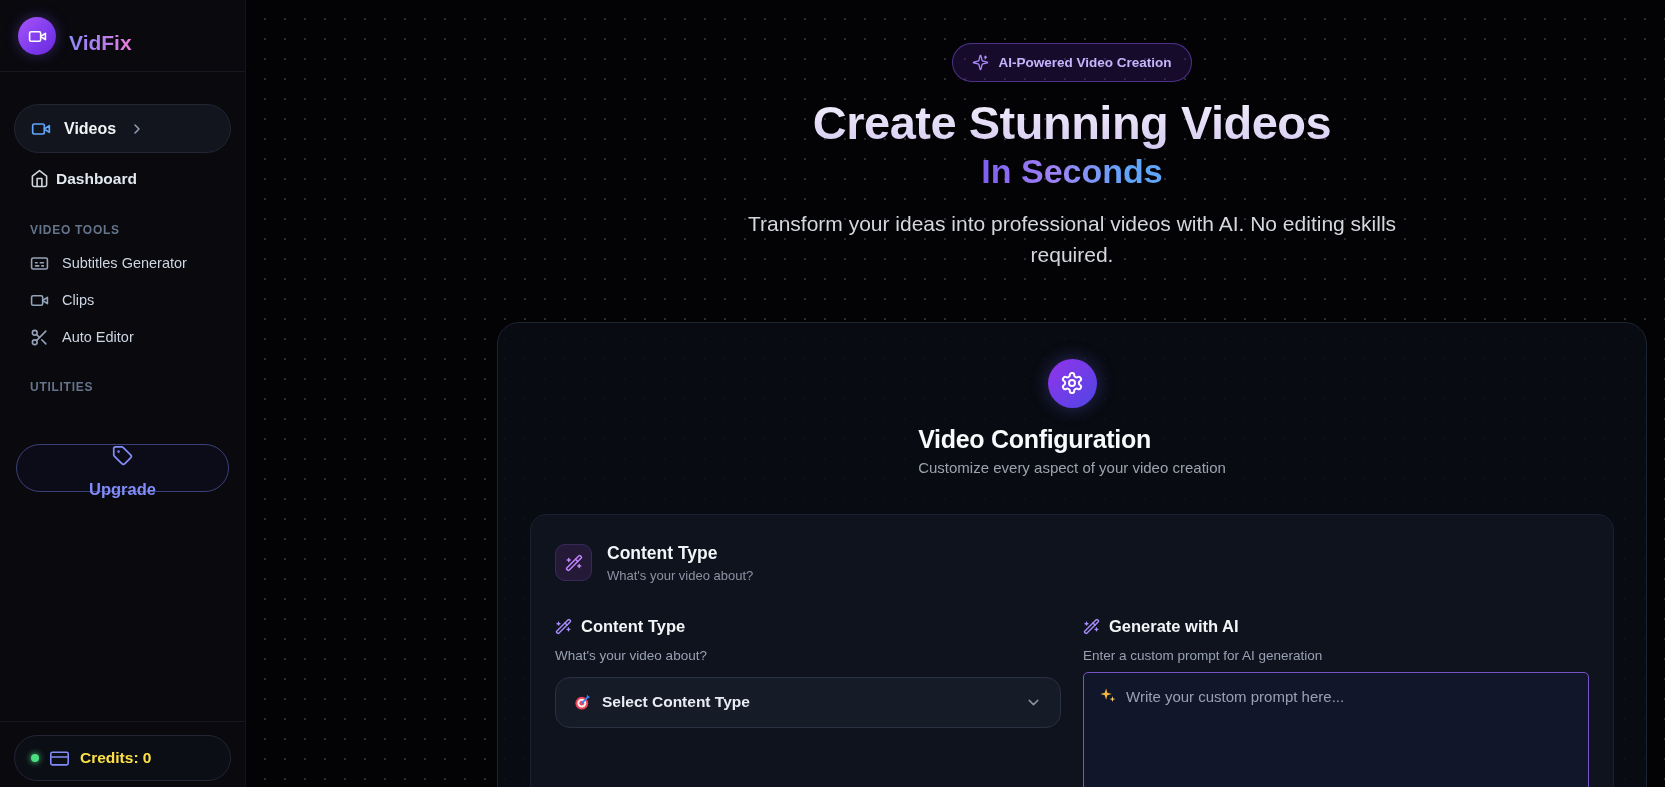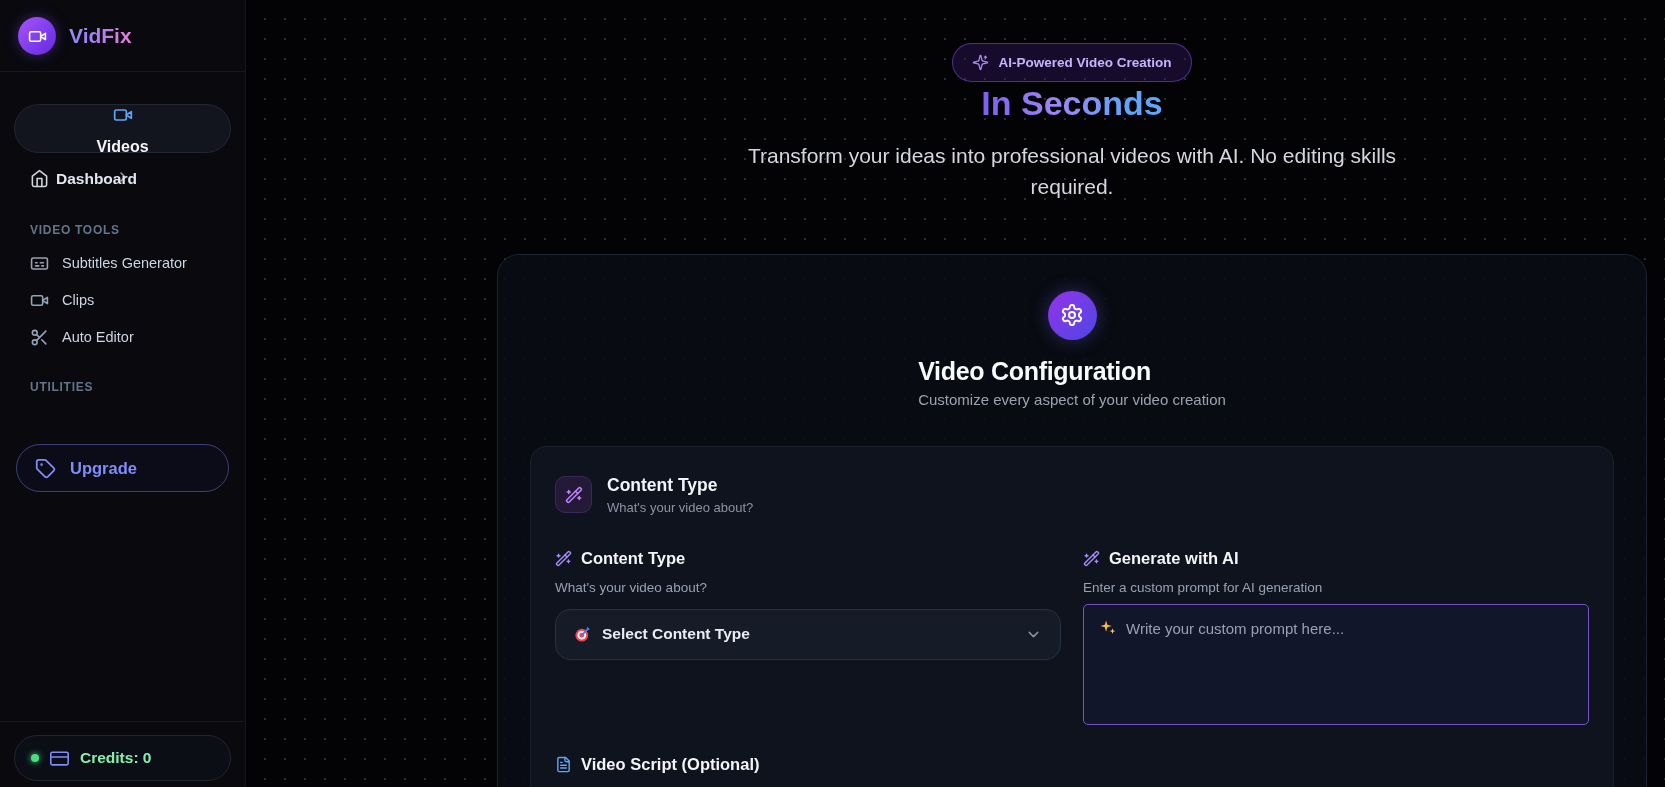--- a/index.html
+++ b/index.html
@@ -10,38 +10,38 @@
     color:#e5e7eb;
   }
   .app { display:flex; width:100%; height:100%; }
 
   
   .sidebar {
     width:246px; height:100%; flex:0 0 246px;
     background:#09090e; border-right:1px solid #15161d;
     position:relative; z-index:2;
   }
-  .logo-row { display:flex; align-items:center; gap:13px; padding:17px 18px 16px 18px; cursor:pointer; }
+  .logo-row { display:flex; align-items:flex-end; gap:13px; padding:17px 18px 16px 18px; cursor:pointer; }
   .logo-badge {
     width:38px; height:38px; border-radius:50%;
     background:linear-gradient(135deg,#a855f7 0%,#7c3aed 60%,#6d28d9 100%);
     display:flex; align-items:center; justify-content:center;
     box-shadow:0 0 14px rgba(139,92,246,.35);
   }
   .logo-text {
     font-size:21px; font-weight:bold;
     background:linear-gradient(90deg,#8e8bf7 0%,#b57df0 55%,#ee7fd4 100%);
     -webkit-background-clip:text; background-clip:text; color:transparent;
   }
   .sb-divider { border-top:1px solid #17181f; }
   .sb-nav { padding:32px 14px 0 14px; }
   .nav-pill {
     display:flex; align-items:center; gap:13px;
     height:49px; padding:0 16px; border-radius:25px;
-    background:#12151e; border:1px solid #232733; cursor:pointer;flex-direction:column;
+    background:#12151e; border:1px solid #232733; cursor:pointer;
   }
   .nav-pill .label { font-size:16px; font-weight:bold; color:#f3f4f6; }
   .nav-row {
     display:flex; align-items:center; gap:7px;
     padding:11px 16px; border-radius:12px; cursor:pointer; margin-top:5px;
   }
   .nav-row .label { font-size:15.5px; font-weight:600; color:#e2e8f0; }
   .sb-section {
     margin:24px 16px 8px 16px;
     font-size:12px; font-weight:bold; letter-spacing:.06em;
@@ -51,35 +51,35 @@
     display:flex; align-items:center; gap:13px;
     padding:9px 16px; border-radius:10px; cursor:pointer;
   }
   .sb-item .label { font-size:14.5px; color:#cbd5e1; line-height:1.3; }
   .sb-item.two-line .label { max-width:145px; }
   .upgrade-btn {
     margin:50px 2px 0 2px;
     display:flex; align-items:center; gap:14px;
     height:48px; padding:0 18px; border-radius:25px;
     background:rgba(30,27,75,.18);
-    border:1px solid #3c4078; cursor:pointer;
+    border:1px solid #3c4078; cursor:pointer;flex-direction:column;
   }
   .upgrade-btn .label { font-size:16.5px; font-weight:bold; color:#818cf8; }
   .sb-footer {
     position:absolute; left:0; right:0; bottom:0;
     border-top:1px solid #17181f; padding:13px 14px 6px 14px;
     background:#09090e;
   }
   .credits-pill {
     display:flex; align-items:center; gap:11px;
     height:46px; padding:0 16px; border-radius:23px;
     background:#0c0e15; border:1px solid #222633; cursor:pointer;
   }
   .credits-dot { width:8px; height:8px; border-radius:50%; background:#4ade80; box-shadow:0 0 6px #4ade80; }
-  .credits-pill .label { font-size:15.5px; font-weight:600; color:#86efac; }
+  .credits-pill .label { font-size:15.5px; font-weight:600; color:#fde047; }
 
   
   .main {
     flex:1; height:100%; position:relative; overflow:hidden;
     background-color:#030306;
     background-image:radial-gradient(circle,#2c2c35 1.2px,transparent 1.3px);
     background-size:20px 20px; background-position:9px 9px;
     padding:0 18px 0 251px;
   }
   .content { width:1150px; }
@@ -283,20 +283,21 @@
       <div class="hero">
         <div class="hero-badge">
           <span>
             <svg width="17" height="17" viewBox="0 0 24 24" fill="none" stroke="#a78bfa" stroke-width="1.8" stroke-linecap="round" stroke-linejoin="round">
                 <path d="M9.9 15.5a2 2 0 0 0-1.4-1.4L2.4 12.5a.5.5 0 0 1 0-1l6.1-1.6A2 2 0 0 0 9.9 8.5l1.6-6.1a.5.5 0 0 1 1 0l1.6 6.1a2 2 0 0 0 1.4 1.4l6.1 1.6a.5.5 0 0 1 0 1l-6.1 1.6a2 2 0 0 0-1.4 1.4l-1.6 6.1a.5.5 0 0 1-1 0z"></path>
                 <path d="M19 3v3M20.5 4.5h-3"></path>
               </svg>
           </span>
           <span class="label">AI-Powered Video Creation</span>
         </div>
+        <h1>Create Stunning Videos</h1>
         <div><h2>In Seconds</h2></div>
         <p>Transform your ideas into professional videos with AI. No editing skills required.</p>
       </div>
 
       <section class="config-card">
         <div class="config-header">
           <div class="gear-circle">
             <svg width="24" height="24" viewBox="0 0 24 24" fill="none" stroke="#ffffff" stroke-width="2" stroke-linecap="round" stroke-linejoin="round">
                 <path d="M12.22 2h-.44a2 2 0 0 0-2 2v.18a2 2 0 0 1-1 1.73l-.43.25a2 2 0 0 1-2 0l-.15-.08a2 2 0 0 0-2.73.73l-.22.38a2 2 0 0 0 .73 2.73l.15.1a2 2 0 0 1 1 1.72v.51a2 2 0 0 1-1 1.74l-.15.09a2 2 0 0 0-.73 2.73l.22.38a2 2 0 0 0 2.73.73l.15-.08a2 2 0 0 1 2 0l.43.25a2 2 0 0 1 1 1.73V20a2 2 0 0 0 2 2h.44a2 2 0 0 0 2-2v-.18a2 2 0 0 1 1-1.73l.43-.25a2 2 0 0 1 2 0l.15.08a2 2 0 0 0 2.73-.73l.22-.39a2 2 0 0 0-.73-2.73l-.15-.08a2 2 0 0 1-1-1.74v-.5a2 2 0 0 1 1-1.74l.15-.09a2 2 0 0 0 .73-2.73l-.22-.38a2 2 0 0 0-2.73-.73l-.15.08a2 2 0 0 1-2 0l-.43-.25a2 2 0 0 1-1-1.73V4a2 2 0 0 0-2-2z"></path>
                 <circle cx="12" cy="12" r="3"></circle>

